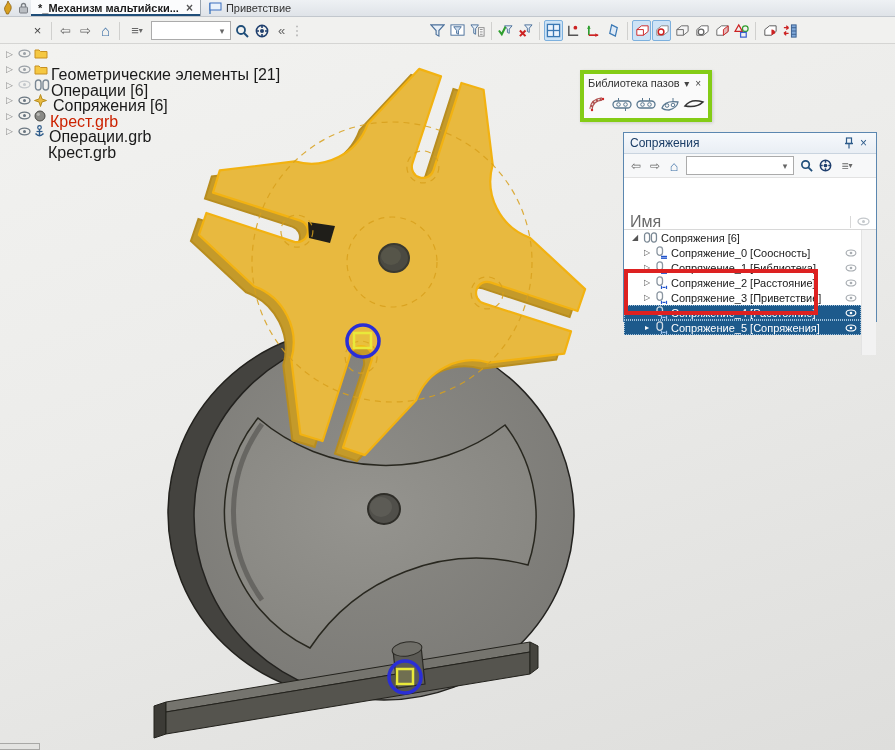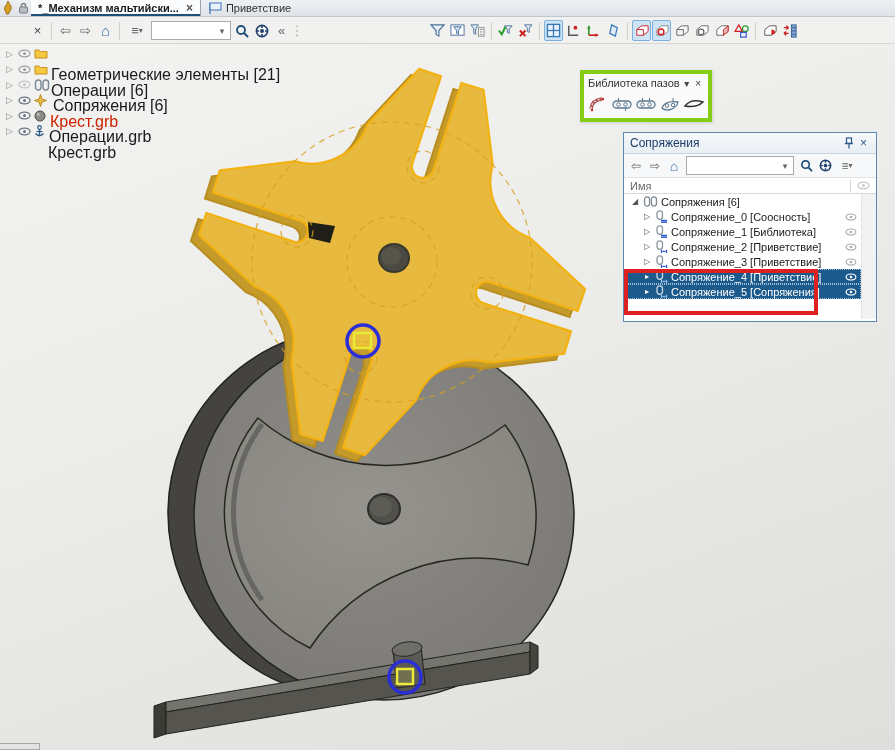--- a/index.html
+++ b/index.html
@@ -51,21 +51,21 @@
   .mates { position:absolute; left:623px; top:132px; width:254px; height:190px; z-index:20;
     background:#fff; border:1px solid #5b87b0; }
   .mates .title { height:21px; background:linear-gradient(#f6f9fc,#e9eef4); border-bottom:1px solid #c9d4df;
     display:flex; align-items:center; padding:0 6px; font-size:12px; color:#1a3d66;text-align:center; }
   .mates .title .sp { flex:1; }
   .mates .title .wb { color:#2d5b8a; font-size:12px; padding:0 3px; }
   .mates .ptools { height:24px; display:flex; align-items:center; gap:1px; padding:0 3px;
     background:#f7f8f9; border-bottom:1px solid #e2e2e2; }
   .mates .ptools .tbtn { width:18px; height:19px; font-size:12px; }
   .mates .hdr { height:16px; display:flex; align-items:center; padding:0 6px;
-    border-bottom:1px solid #d8d8d8; color:#6a6a6a; font-size:11px; }
+    border-bottom:1px solid #d8d8d8; color:#6a6a6a; font-size:16px;margin-top:36px; }
   .mates .hdr .sp { flex:1; }
   .mates .hdr .vline { width:1px; height:12px; background:#d8d8d8; margin-right:6px; }
   .mtree { position:relative; height:125px; overflow:hidden; }
   .mtree .scroll { position:absolute; right:0; top:0; width:15px; height:100%; background:#f2f2f2; border-left:1px solid #e3e3e3; }
   .mrow { display:flex; align-items:center; height:15px; font-size:11px; color:#1a1a1a;
     padding-left:6px; margin-right:15px; gap:3px; white-space:nowrap; }
   .mrow .exp { width:10px; font-size:8px; color:#555; text-align:center; }
   .mrow .lbl { flex:1; overflow:hidden; }
   .mrow.child { padding-left:18px; }
   .mrow.sel { background:#1d5a8c; color:#fff; outline:1px dotted #9fc0da; outline-offset:-1px; }
@@ -535,21 +535,21 @@
     </div>
 
     <div class="mrow child">
       <span class="exp">▷</span>
       <svg width="13" height="13" viewBox="0 0 13 13">
           <rect x="2" y="0.8" width="5.5" height="8.5" rx="2.7" fill="none" stroke="#8a95a0" stroke-width="1.3"></rect>
           <line x1="6.5" y1="9.8" x2="6.5" y2="13" stroke="#2255cc" stroke-width="1.2"></line>
           <line x1="11.5" y1="9.8" x2="11.5" y2="13" stroke="#2255cc" stroke-width="1.2"></line>
           <line x1="7.5" y1="11.4" x2="10.5" y2="11.4" stroke="#2255cc" stroke-width="1.2"></line>
         </svg>
-      <span class="lbl">Сопряжение_2 [Приветствие]</span>
+      <span class="lbl">Сопряжение_2 [Расстояние]</span>
       <span class="eyecell">
           <svg width="12" height="8" viewBox="0 0 13 9">
             <ellipse cx="6.5" cy="4.5" rx="5.5" ry="3.4" fill="none" stroke="#a8adb2" stroke-width="1.3"></ellipse>
             <circle cx="6.5" cy="4.5" r="1.5" fill="#a8adb2"></circle>
           </svg>
         </span>
     </div>
 
     <div class="mrow child">
       <span class="exp">▷</span>
@@ -569,21 +569,21 @@
     </div>
 
     <div class="mrow child sel">
       <span class="exp" style="color:#fff;">▸</span>
       <svg width="13" height="13" viewBox="0 0 13 13">
           <rect x="2" y="0.8" width="5.5" height="8.5" rx="2.7" fill="none" stroke="#cfd9e2" stroke-width="1.3"></rect>
           <line x1="6.5" y1="9.8" x2="6.5" y2="13" stroke="#9ec4f0" stroke-width="1.2"></line>
           <line x1="11.5" y1="9.8" x2="11.5" y2="13" stroke="#9ec4f0" stroke-width="1.2"></line>
           <line x1="7.5" y1="11.4" x2="10.5" y2="11.4" stroke="#9ec4f0" stroke-width="1.2"></line>
         </svg>
-      <span class="lbl">Сопряжение_4 [Приветствие]</span>
+      <span class="lbl">Сопряжение_4 [Расстояние]</span>
       <span class="eyecell">
           <svg width="12" height="8" viewBox="0 0 13 9">
             <ellipse cx="6.5" cy="4.5" rx="5.5" ry="3.4" fill="none" stroke="#ffffff" stroke-width="1.3"></ellipse>
             <circle cx="6.5" cy="4.5" r="1.5" fill="#ffffff"></circle>
           </svg>
         </span>
     </div>
 
     <div class="mrow child sel">
       <span class="exp" style="color:#fff;">▸</span>

